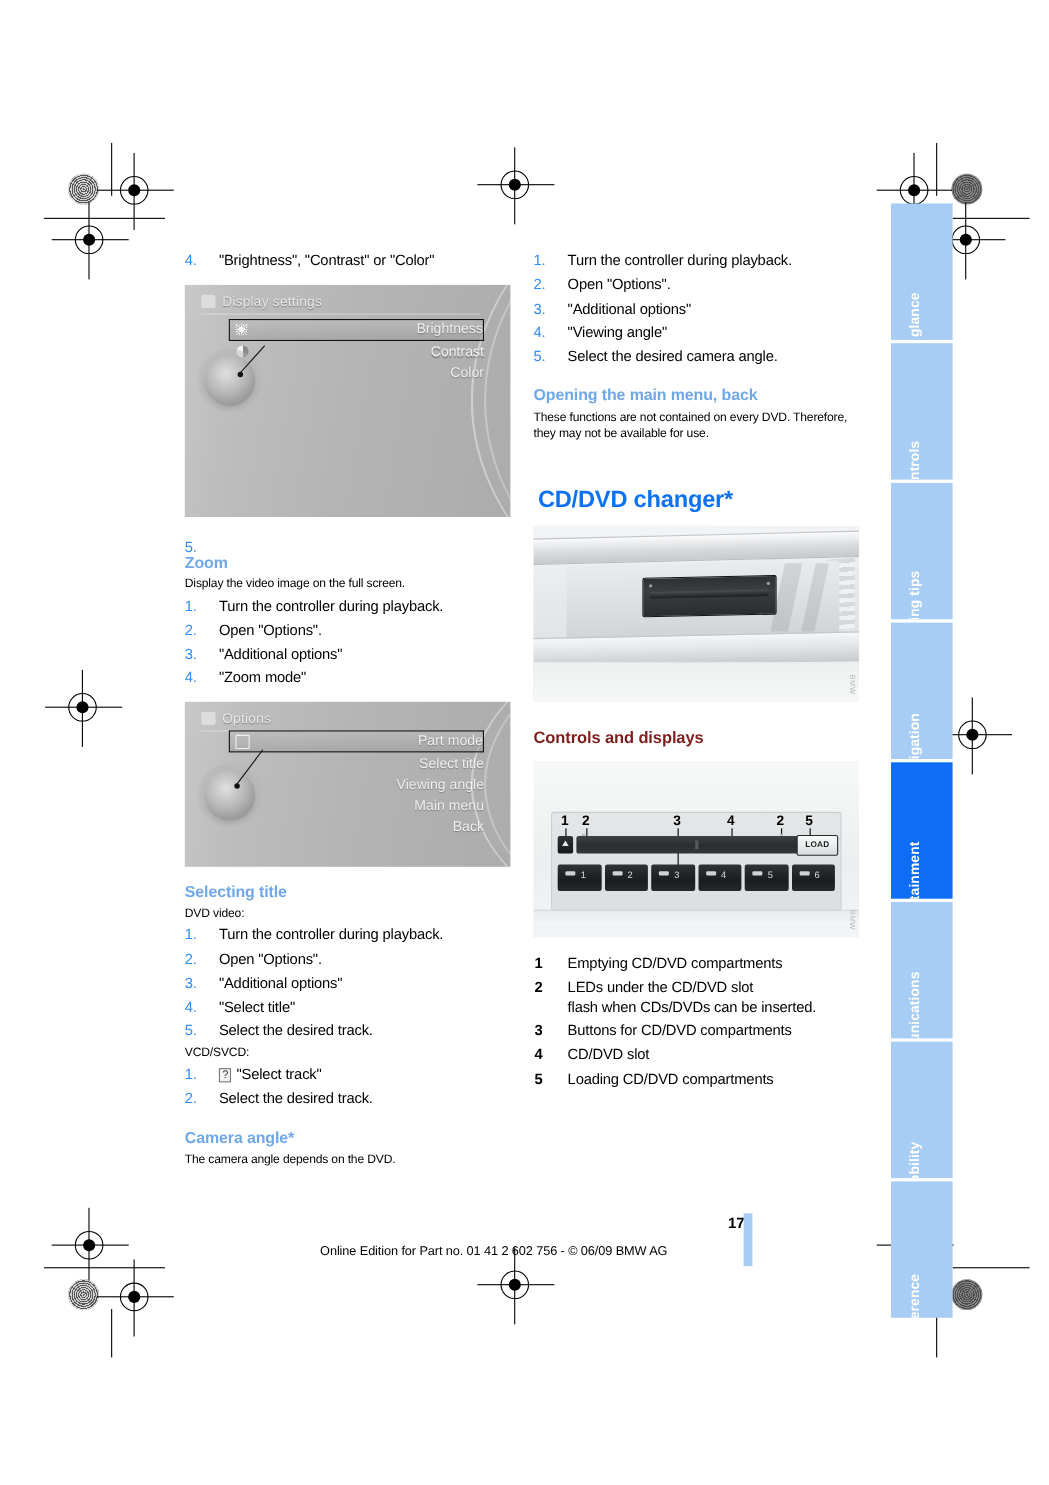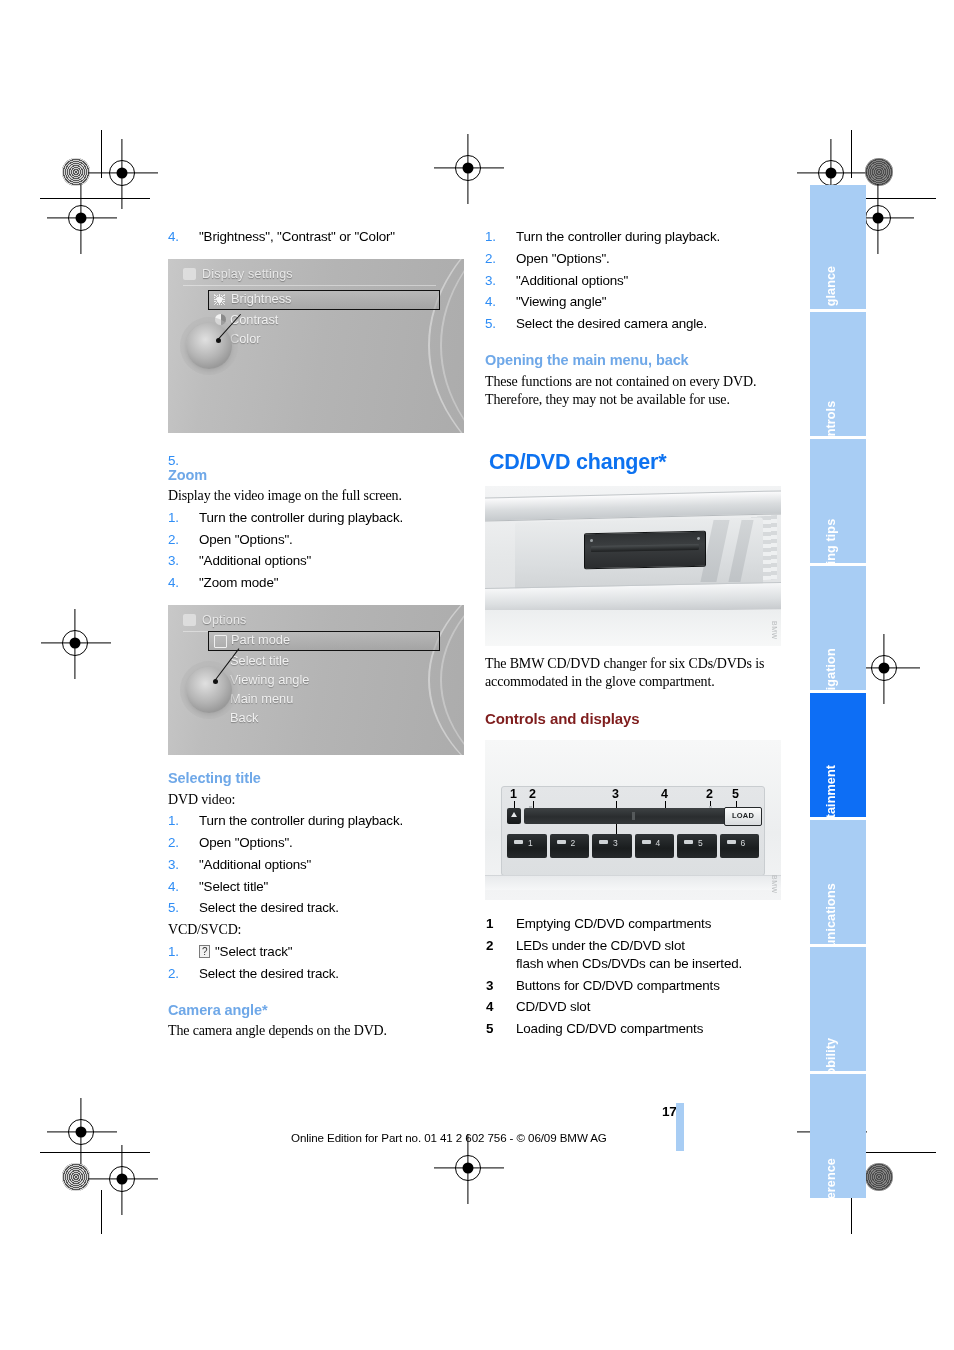--- a/index.html
+++ b/index.html
@@ -99,25 +99,24 @@
   }
   .h2 {
     color: #6fa8e8;
     font-size: 14.5px;
     font-weight: bold;
     margin: 0 0 3px 0;
     line-height: 1.2;
     letter-spacing: -0.1px;
   }
   .para {
-    font-size: 14px;
+    font-size: 11px;
     line-height: 1.33;
     margin: 0 0 3px 0;
     letter-spacing: -0.15px;
-    font-family: Liberation Serif, serif;
   }
   .spacer-sm { height: 9px; }
   .spacer-md { height: 15px; }
   .spacer-lg { height: 22px; }
 
   
   ol.steps, ul.legend {
     list-style: none;
     margin: 0;
     padding: 0;
@@ -210,20 +209,21 @@
     right: 28px;
     top: 26px;
     height: 1px;
     background: rgba(255,255,255,0.4);
   }
   .menu-list {
     position: absolute;
     left: 44px;
     top: 31px;
     right: 24px;
+    text-align: right;
   }
   .menu-item {
     position: relative;
     font-size: 12.8px;
     color: #f0f0f0;
     text-shadow: 0 1px 1px rgba(0,0,0,0.3);
     height: 19px;
     line-height: 19px;
     padding-left: 18px;
     white-space: nowrap;
@@ -488,21 +488,21 @@
 
     <ol class="steps">
       <li>
         <span class="num">4.</span>
         <span>"Brightness", "Contrast" or "Color"</span>
       </li>
     </ol>
 
     <div class="spacer-sm"></div>
 
-    <div class="screen-figure" style="height:174px;">
+    <div class="screen-figure" style="height:211px;">
       <div class="arcs">
         <div class="arc" style="left:-188%;"></div>
         <div class="arc" style="left:-185%; border-left-color:rgba(255,255,255,0.35);"></div>
         <div class="arc" style="left:-181.5%; border-left-color:rgba(255,255,255,0.5);"></div>
         <div class="arc" style="left:88%; border-left-color:rgba(255,255,255,0.4);"></div>
         <div class="arc" style="left:92%; border-left-color:rgba(255,255,255,0.3);"></div>
       </div>
       <div class="screen-title-icon"></div>
       <div class="screen-title">Display settings</div>
       <div class="screen-rule"></div>
@@ -633,21 +633,20 @@
           <span class="dotr"></span>
         <span class="slot"></span>
       </div>
       <div class="gb-top-lip"></div>
       <div class="gb-door"></div>
       <div class="gb-floor"></div>
       <div class="wm">BMW</div>
     </div>
 
     <div class="spacer-sm"></div>
-    <p class="para">The BMW CD/DVD changer for six CDs/DVDs is accommodated in the glove compartment.</p>
 
     <div class="spacer-md"></div>
 
     <h2 class="h2" style="color:#7f1d1d; font-size:15px;">Controls and displays</h2>
 
     <div class="spacer-sm"></div>
 
     <div class="photo" style="height:160px;">
       <div class="cc-bg"></div>
       <div class="cc-panel"></div>

